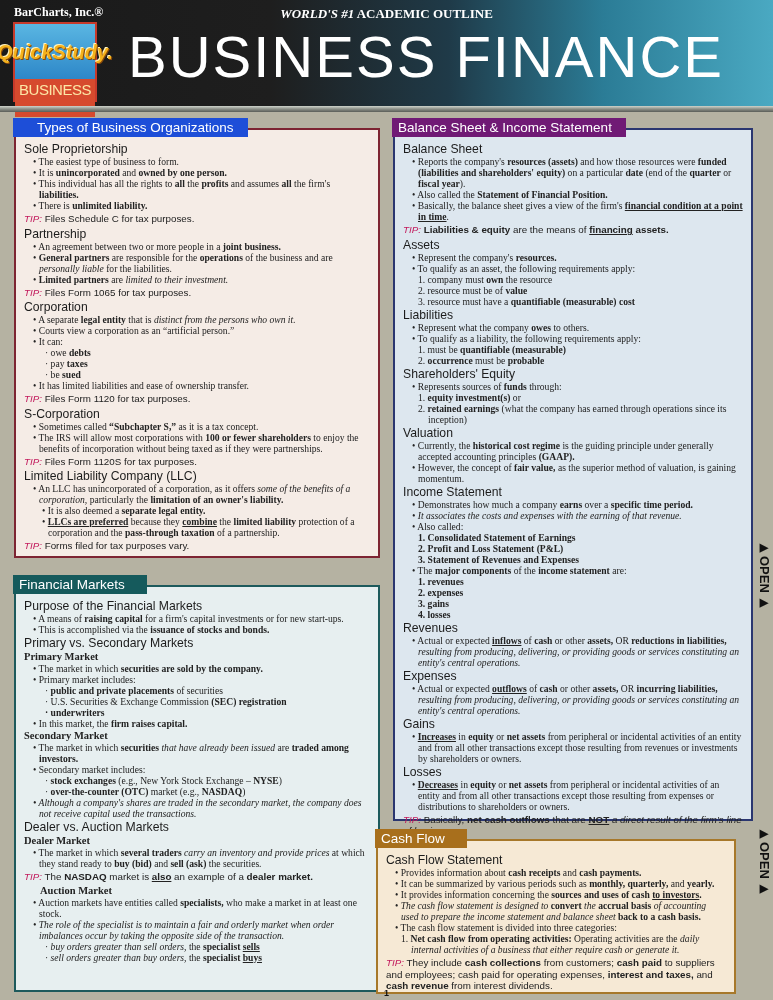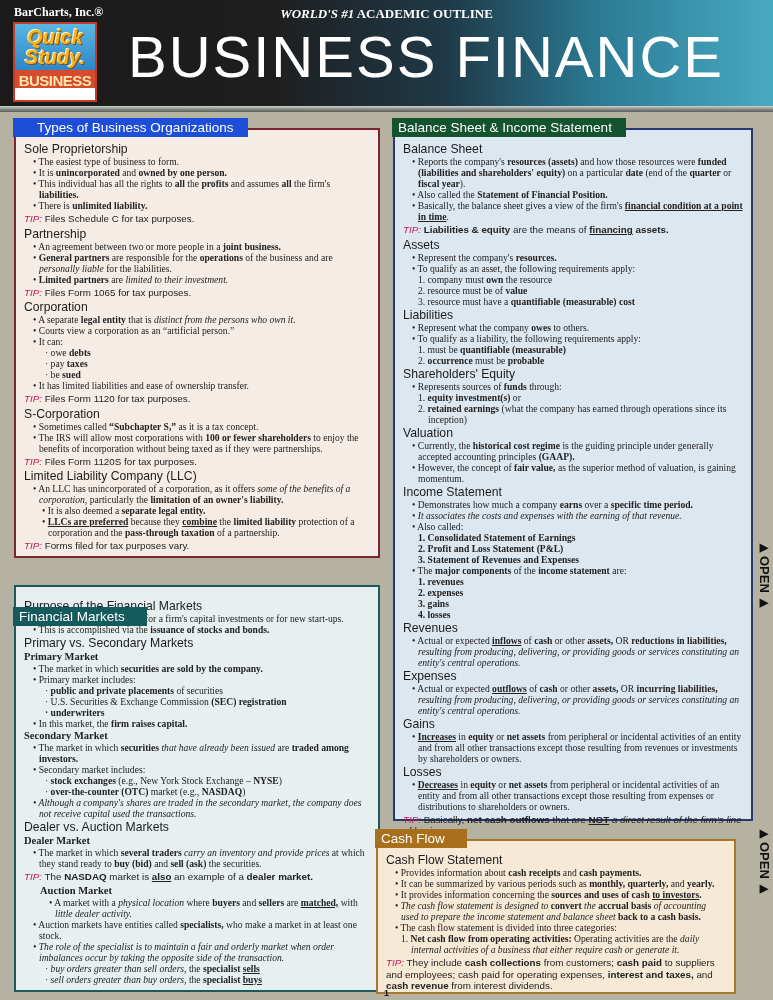--- a/index.html
+++ b/index.html
@@ -6,37 +6,37 @@
   html, body { width: 773px; height: 1000px; overflow: hidden; }
   body { background: #b5b2a2; font-family: "Liberation Serif", serif; color: #222; position: relative; }
 
   
   .header { position: absolute; left: 0; top: 0; width: 773px; height: 106px;
     background: linear-gradient(90deg, #1a1a1a 0%, #1e1e1e 35%, #1f3a48 58%, #2b7c96 78%, #4aa9c2 100%); }
   .header::after { content: ""; position: absolute; left: 0; right: 0; bottom: -6px; height: 6px;
     background: linear-gradient(180deg, #cfd4cc 0%, #8c9088 50%, #5a5d58 100%); }
   .brand { position: absolute; left: 14px; top: 5px; color: #fff; font-family: "Liberation Serif", serif; font-weight: bold; font-size: 12px; }
   .logo { position: absolute; left: 13px; top: 22px; width: 84px; height: 80px; border: 2px solid #c63a2b; background: #fff; }
-  .logo .qs { height: 46px; background: linear-gradient(180deg, #5ab6e2 0%, #2d87c8 100%); display: flex; flex-direction: column; align-items: center; justify-content: center; }
+  .logo .qs { height: 55px; background: linear-gradient(180deg, #5ab6e2 0%, #2d87c8 100%); display: flex; flex-direction: row; align-items: center; justify-content: center; }
   .logo .qs span { font-family: "Liberation Sans", sans-serif; font-weight: bold; font-style: italic; font-size: 20px; line-height: 20px; color: #f5b21c; text-shadow: 1px 1px 0 #8a4b0b, -1px -1px 0 #fff3c0; }
-  .logo .biz { height: 18px; background: #d64a2e; color: #fde7a6; font-family: "Liberation Sans", sans-serif; font-weight: bold; font-size: 15px; text-align: center; line-height: 21px; letter-spacing: -0.5px; }
+  .logo .biz { height: 38px; background: #d64a2e; color: #fde7a6; font-family: "Liberation Sans", sans-serif; font-weight: normal; font-size: 15px; text-align: center; line-height: 21px; letter-spacing: -0.5px; }
   .tagline { position: absolute; left: 0; width: 773px; text-align: center; top: 6px; color: #fff; font-family: "Liberation Serif", serif; font-size: 13px; font-weight: bold; }
   .tagline i { font-style: italic; }
   .title { position: absolute; left: 128px; top: 22px; color: #fff; font-family: "Liberation Sans", sans-serif; font-size: 58px; letter-spacing: 2px; line-height: 70px; font-weight: normal; }
 
   
   .panel { position: absolute; border: 2px solid; padding: 6px 8px 6px 8px; font-size: 9.6px; line-height: 11px; }
   .panel .tab { position: absolute; top: -12px; left: -3px; padding: 0 14px 0 24px; height: 19px; line-height: 19px;
     color: #fff; font-family: "Liberation Sans", sans-serif; font-size: 13.5px; }
   .p-types { left: 14px; top: 128px; width: 366px; height: 430px; background: #f5ece6; border-color: #7d2432; }
   .p-types .tab { background: #1d4ed8; }
   .p-fin { left: 14px; top: 585px; width: 366px; height: 407px; background: #e7eff0; border-color: #1d5a5c; }
-  .p-fin .tab { background: #155a5c; left: -3px; padding-left: 6px; padding-right: 22px; margin-top: 32px; }
+  .p-fin .tab { background: #155a5c; left: -3px; padding-left: 6px; padding-right: 22px; }
   .p-bal { left: 393px; top: 128px; width: 360px; height: 693px; background: #dde7ef; border-color: #2a3670; }
-  .p-bal .tab { background: #14532d; padding-left: 6px; padding-right: 14px; }
+  .p-bal .tab { background: #701a75; padding-left: 6px; padding-right: 14px; }
   .p-cash { left: 376px; top: 839px; width: 360px; height: 155px; background: #f6e9d5; border-color: #a7782a; }
   .p-cash .tab { background: #a86f1c; padding-left: 6px; padding-right: 22px; }
 
   .content { margin-top: 6px; }
   .h { font-family: "Liberation Sans", sans-serif; font-size: 12.2px; line-height: 14px; color: #1c1c1c; margin-top: 1px; }
   .h2 { font-family: "Liberation Serif", serif; font-weight: bold; font-size: 10.5px; line-height: 12px; margin-top: 1px; }
   .b { padding-left: 15px; text-indent: -6px; }
   .b::before { content: "• "; }
   .s { padding-left: 26px; text-indent: -5px; }
   .s::before { content: "· "; }
@@ -127,21 +127,20 @@
     <div class="b">Secondary market includes:</div>
     <div class="s"><span class="bb">stock exchanges</span><span> (e.g., New York Stock Exchange – </span><span class="bb">NYSE</span><span>)</span></div>
     <div class="s"><span class="bb">over-the-counter (OTC)</span><span> market (e.g., </span><span class="bb">NASDAQ</span><span>)</span></div>
     <div class="b ii">Although a company's shares are traded in the secondary market, the company does not receive capital used the transactions.</div>
 
     <div class="h">Dealer vs. Auction Markets</div>
     <div class="h2">Dealer Market</div>
     <div class="b"><span>The market in which </span><span class="bb">several traders</span><span class="ii"> carry an inventory and provide prices</span><span> at which they stand ready to </span><span class="bb">buy (bid)</span><span> and </span><span class="bb">sell (ask)</span><span> the securities.</span></div>
     <div class="tip"><span class="tl">TIP:</span><span> The </span><span class="bb">NASDAQ</span><span> market is </span><span class="bb uu">also</span><span> an example of a </span><span class="bb">dealer market.</span></div>
     <div class="h2" style="padding-left:16px">Auction Market</div>
-    <div class="b" style="padding-left:31px"><span>A market with a </span><span class="ii">physical location</span><span> where </span><span class="bb">buyers</span><span> and </span><span class="bb">sellers</span><span> are </span><span class="bb uu">matched,</span><span> with </span><span class="ii">little dealer activity.</span></div>
     <div class="b"><span>Auction markets have entities called </span><span class="bb">specialists,</span><span> who make a market in at least one stock.</span></div>
     <div class="b ii">The role of the specialist is to maintain a fair and orderly market when order imbalances occur by taking the opposite side of the transaction.</div>
     <div class="s"><span class="ii">buy orders greater than sell orders,</span><span> the </span><span class="bb">specialist </span><span class="bb uu">sells</span></div>
     <div class="s"><span class="ii">sell orders greater than buy orders,</span><span> the </span><span class="bb">specialist </span><span class="bb uu">buys</span></div>
   </div>
 </div>
 
 <div class="panel p-bal">
   <div class="tab">Balance Sheet &amp; Income Statement</div>
   <div class="content">

